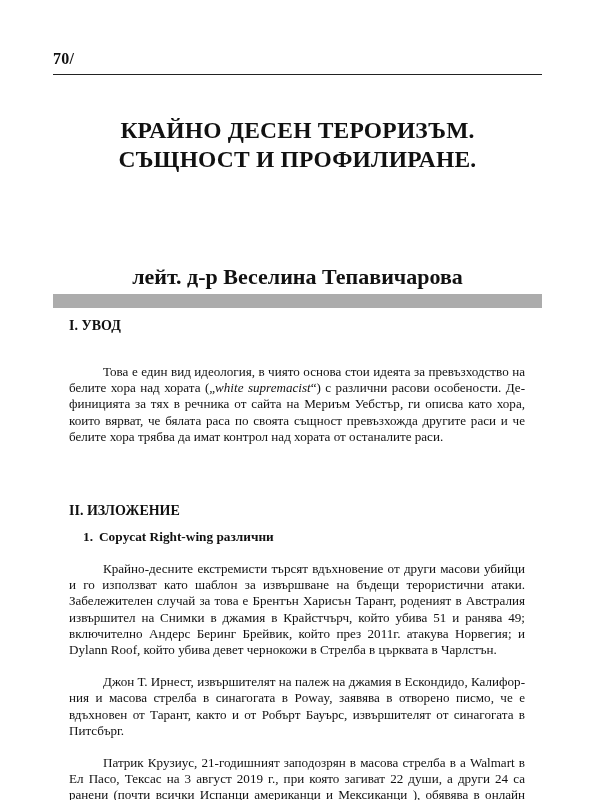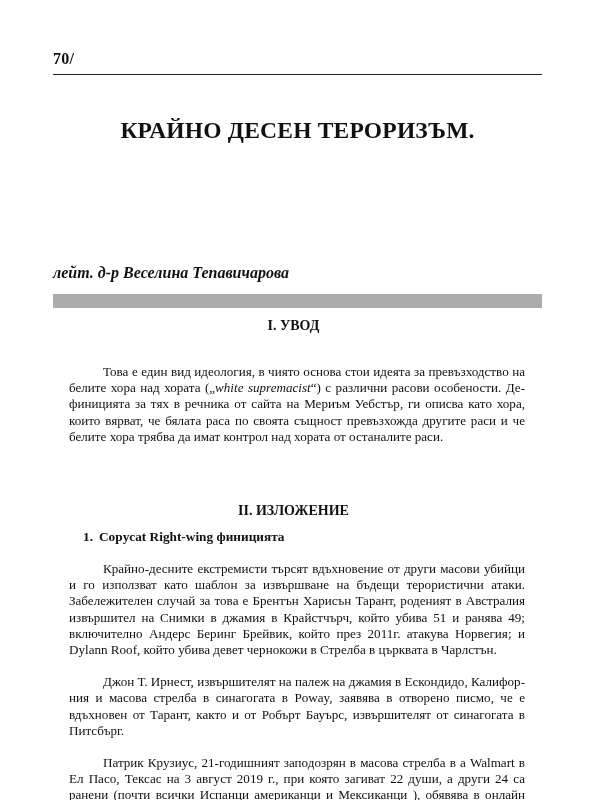--- a/index.html
+++ b/index.html
@@ -42,37 +42,37 @@
     line-height: 29px;
     letter-spacing: 0.2px;
     margin-top: 28px;
   }
   .title div { white-space: nowrap; }
   .author {
     position: absolute;
     left: 53px;
     top: 264px;
     width: 489px;
-    font-size: 16px;
+    text-align: center;
+    font-size: 22px;
     font-weight: bold;
-    font-style: italic;
   }
   .gray-bar {
     position: absolute;
     left: 53px;
     top: 294px;
     width: 489px;
     height: 14px;
     background: #acacac;
   }
   .section-heading {
     position: absolute;
-    left: 49px;
+    left: 69px;
     width: 489px;
-    text-align: center;
+    text-align: left;
     font-size: 14px;
     font-weight: bold;
   }
   .body-text {
     position: absolute;
     left: 53px;
     width: 488px;
     font-size: 13.1px;
     line-height: 16.2px;
     text-align: justify;
@@ -92,35 +92,36 @@
   em { font-style: italic; }
 </style>
 </head>
 <body>
 
 <div class="page-number">70/</div>
 <div class="header-rule"></div>
 
 <div class="title">
   <div>КРАЙНО ДЕСЕН ТЕРОРИЗЪМ.</div>
+  <div>СЪЩНОСТ И ПРОФИЛИРАНЕ.</div>
 </div>
 
 <div class="author">лейт. д-р Веселина Тепавичарова</div>
 
 <div class="gray-bar"></div>
 
 <div class="section-heading" style="top:318px;">I. УВОД</div>
 
 <div class="body-text" style="top:348px;">
   <p><span>Това е един вид идеология, в чиято основа стои идеята за превъзходство на белите хора над хората („</span><em>white supremacist</em><span>“) с различни расови особености. Де­финицията за тях в речника от сайта на Мериъм Уебстър, ги описва като хора, които вярват, че бялата раса по своята същност превъзхожда другите раси и че белите хора трябва да имат контрол над хората от останалите раси.</span></p>
 </div>
 
 <div class="section-heading" style="top:503px;">II. ИЗЛОЖЕНИЕ</div>
 
 <div class="subheading" style="top:529px;">
-  <span class="num">1.</span><span>Copycat Right-wing финицията</span>
+  <span class="num">1.</span><span>Copycat Right-wing различни</span>
 </div>
 
 <div class="body-text" style="top:545px;">
   <p>Крайно-десните екстремисти търсят вдъхновение от други масови убийци и го използват като шаблон за извършване на бъдещи терористични атаки. Забеле­жителен случай за това е Брентън Харисън Тарант, роденият в Австралия извър­шител на Снимки в джамия в Крайстчърч, който убива 51 и ранява 49; включител­но Андерс Беринг Брейвик, който през 2011г. атакува Норвегия; и Dylann Roof, който убива девет чернокожи в Стрелба в църквата в Чарлстън.</p>
   <p>Джон Т. Ирнест, извършителят на палеж на джамия в Ескондидо, Калифор­ния и масова стрелба в синагогата в Poway, заявява в отворено писмо, че е вдъхно­вен от Тарант, както и от Робърт Бауърс, извършителят от синагогата в Питсбърг.</p>
   <p>Патрик Крузиус, 21-годишният заподозрян в масова стрелба в а Walmart в Ел Пасо, Тексас на 3 август 2019 г., при която загиват 22 души, а други 24 са ранени (почти всички Испанци американци и Мексиканци ), обявява в онлайн манифест, наречен „Неудобната истина“ че подкрепя Тарант и неговия манифест.</p>
 </div>
 
 </body></html>

